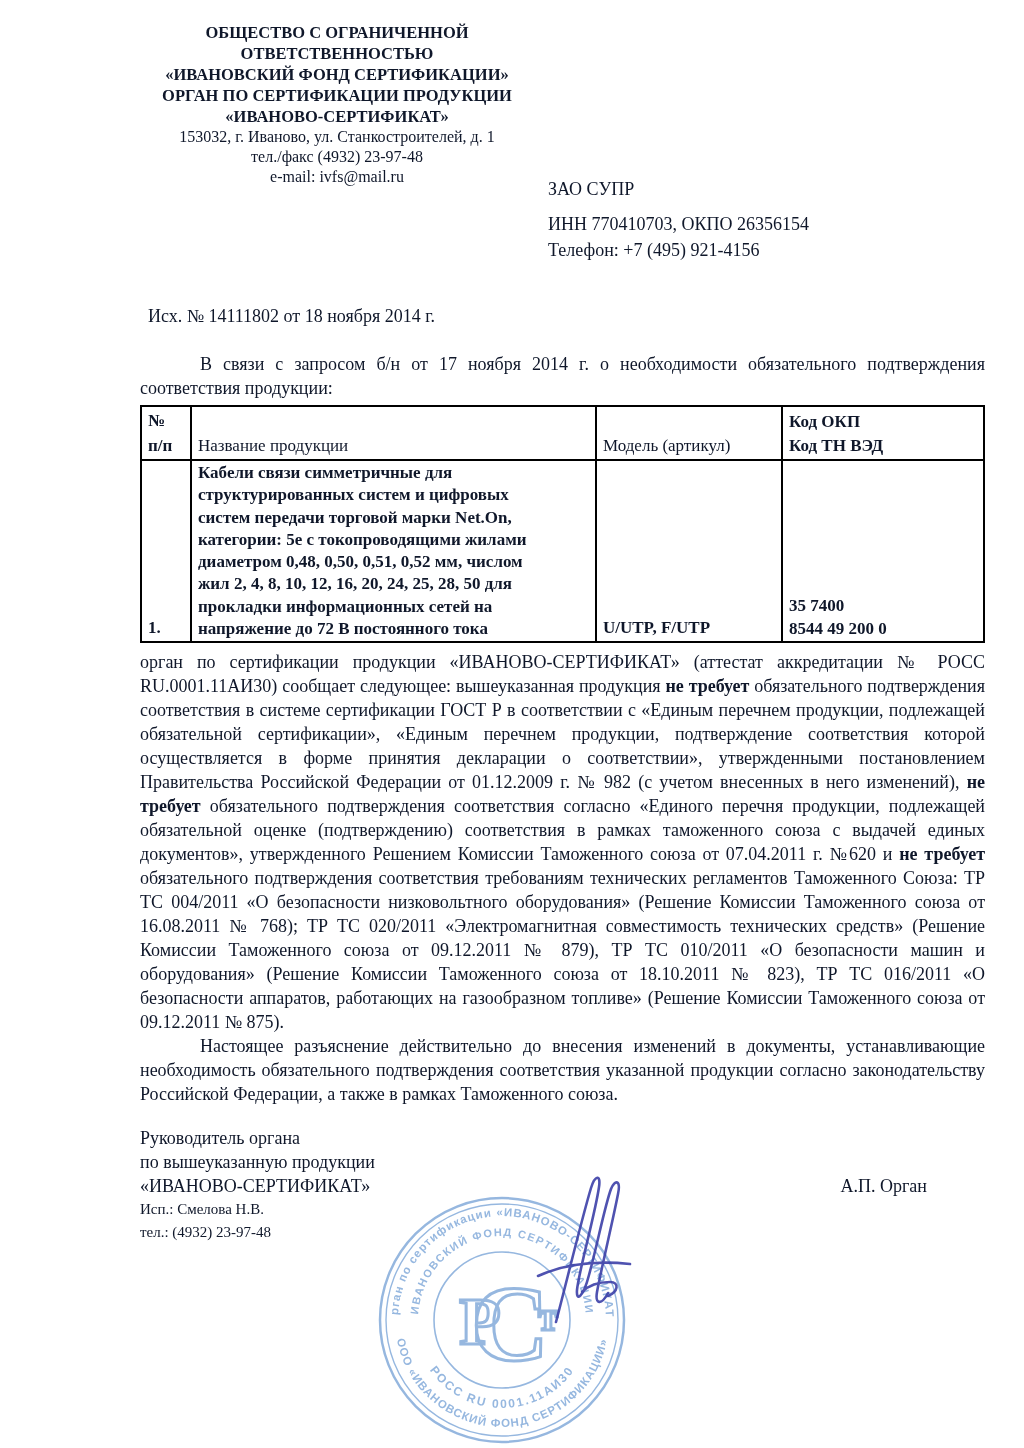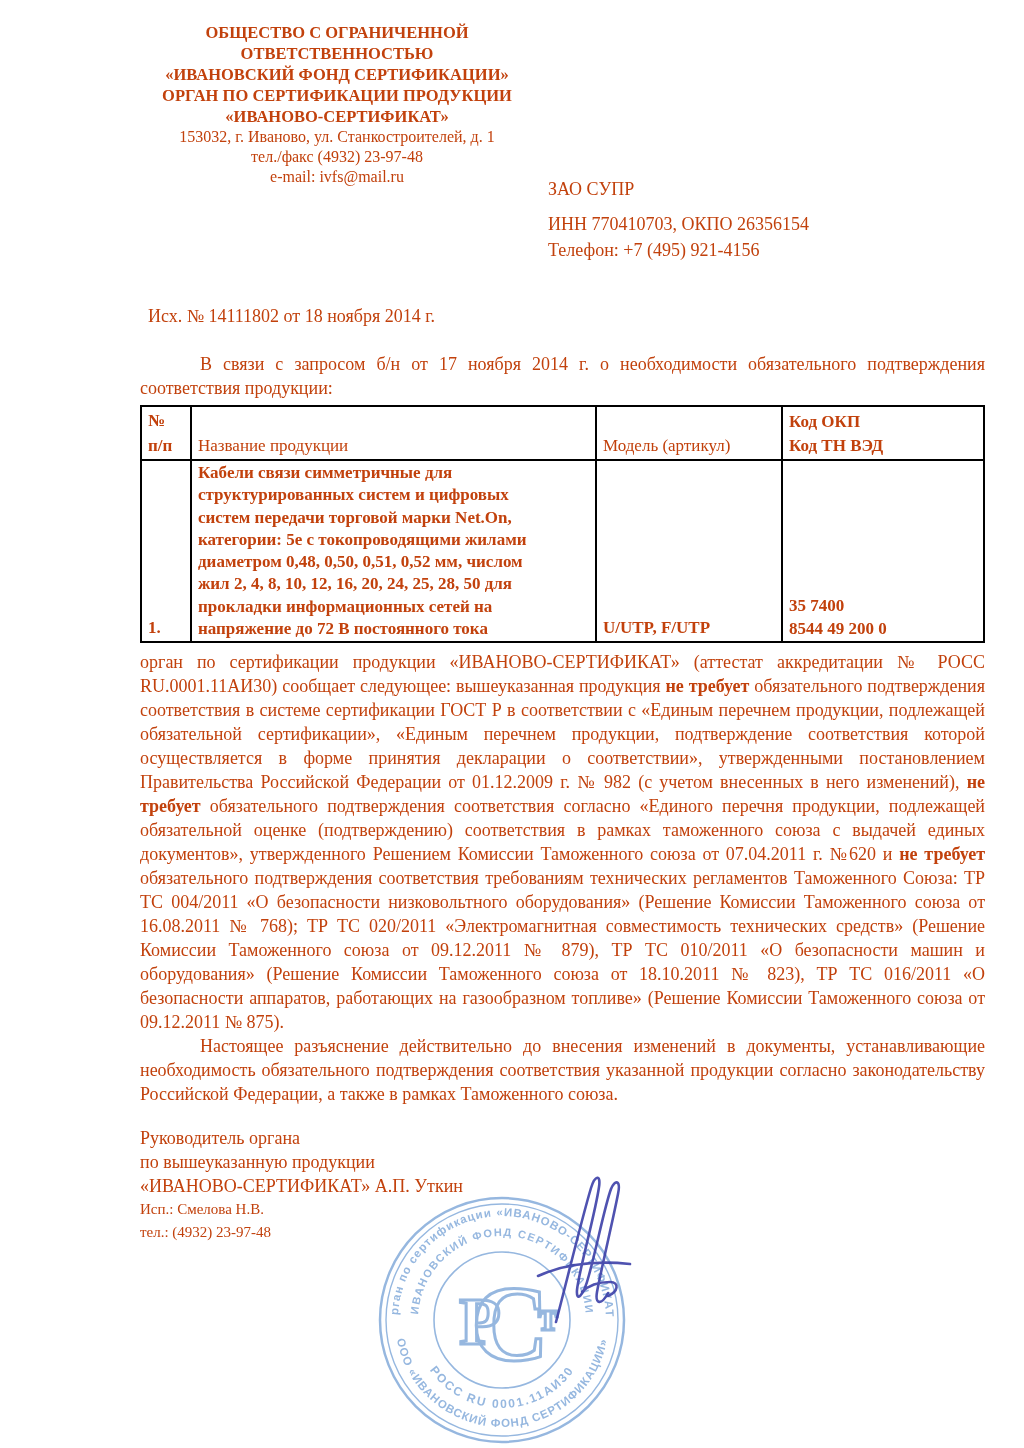--- a/index.html
+++ b/index.html
@@ -1,18 +1,18 @@
 <!DOCTYPE html>
 <html><head>
 <meta charset="utf-8">
 <style>
   html,body{margin:0;padding:0;background:#e8e8e8;}
   .page{
     position:relative;width:1024px;height:1448px;background:#ffffff;
-    font-family:"Liberation Serif", serif;color:#c2410c;overflow:hidden;
+    font-family:"Liberation Serif", serif;color:#0f172a;overflow:hidden;
     margin:0 auto;
   }
   
   .org-header{position:absolute;left:117px;top:22px;width:440px;text-align:center;}
   .org-header .hb{font-weight:bold;font-size:16.5px;line-height:21px;}
   .org-header .hn{font-size:16px;line-height:20px;}
   
   .recipient{position:absolute;left:548px;top:176px;font-size:18px;line-height:26px;}
   .recipient .first{margin-bottom:9px;}
   
@@ -26,21 +26,21 @@
   table.products td,table.products th{border:2px solid #000;padding:1px 6px;font-size:17px;vertical-align:bottom;text-align:left;}
   .th-num{vertical-align:top;line-height:25px;font-weight:bold;}
   .th-name,.th-model{text-align:center;font-weight:normal;padding-bottom:3px;}
   .th-code{vertical-align:middle;text-align:center;font-weight:bold;line-height:24px;}
   .td-num{font-weight:bold;padding-left:9px;padding-bottom:3px;}
   .td-name{vertical-align:top;font-weight:bold;font-size:16.5px;line-height:22.3px;padding-left:9px;padding-top:3px;text-align:left;}
   .td-name-inner{max-width:352px;}
   .td-model{font-weight:bold;padding-left:11px;padding-bottom:3px;}
   .td-code{font-weight:bold;padding-left:26px;line-height:23px;padding-bottom:3px;}
   
-  .sig-row{display:flex;align-items:flex-end;margin-top:20px;text-align:left;}
+  .sig-row{display:flex;justify-content:space-between;align-items:flex-end;margin-top:20px;text-align:left;}
   .sig-left{font-size:18px;line-height:24px;}
   .sig-name{font-size:18px;margin-right:58px;white-space:nowrap;}
   
   .footer{font-size:15px;line-height:23px;text-align:left;}
   
   .stamp-svg{position:absolute;left:362px;top:1192px;opacity:.82;z-index:5;}
   .pen-svg{position:absolute;left:530px;top:1172px;z-index:6;opacity:.9;}
   .ring-text{font-family:"Liberation Sans", sans-serif;font-weight:bold;}
 </style>
 </head>
@@ -107,21 +107,21 @@
 
     <p><span>орган по сертификации продукции «ИВАНОВО-СЕРТИФИКАТ» (аттестат аккредитации № РОСС RU.0001.11АИ30) сообщает следующее: вышеуказанная продукция </span><b>не требует</b><span> обязательного подтверждения соответствия в системе сертификации ГОСТ Р в соответствии с «Единым перечнем продукции, подлежащей обязательной сертификации», «Единым перечнем продукции, подтверждение соответствия которой осуществляется в форме принятия декларации о соответствии», утвержденными постановлением Правительства Российской Федерации от 01.12.2009 г.  № 982 (с учетом внесенных в него изменений), </span><b>не требует</b><span> обязательного подтверждения соответствия согласно «Единого перечня продукции, подлежащей обязательной оценке (подтверждению) соответствия в рамках таможенного союза с выдачей единых документов», утвержденного Решением Комиссии Таможенного союза от 07.04.2011 г. №620 и </span><b>не требует</b><span> обязательного подтверждения соответствия требованиям технических регламентов Таможенного Союза: ТР ТС 004/2011 «О безопасности низковольтного оборудования»  (Решение Комиссии Таможенного союза от 16.08.2011 № 768); ТР ТС 020/2011 «Электромагнитная совместимость технических средств» (Решение Комиссии Таможенного союза от 09.12.2011 № 879), ТР ТС 010/2011 «О безопасности машин и оборудования» (Решение Комиссии Таможенного союза от 18.10.2011 № 823), ТР ТС 016/2011 «О безопасности аппаратов, работающих на газообразном топливе» (Решение Комиссии Таможенного союза от 09.12.2011 № 875).</span></p>
     <p class="indent"><span>Настоящее разъяснение действительно до внесения изменений в документы, устанавливающие необходимость обязательного подтверждения соответствия  указанной продукции согласно законодательству Российской Федерации, а также в рамках Таможенного союза.</span></p>
 
     <div class="sig-row">
       <div class="sig-left">
         <div>Руководитель органа</div>
         <div>по вышеуказанную продукции</div>
         <div>«ИВАНОВО-СЕРТИФИКАТ»</div>
       </div>
-      <div class="sig-name">А.П. Уткин</div>
+      <div class="sig-name">А.П. Орган</div>
     </div>
 
     <div class="footer">
       <div>Исп.: Смелова Н.В.</div>
       <div>тел.: (4932) 23-97-48</div>
     </div>
   </div>
 
   <svg class="stamp-svg" width="280" height="256" viewBox="0 0 280 256">
     <defs>

